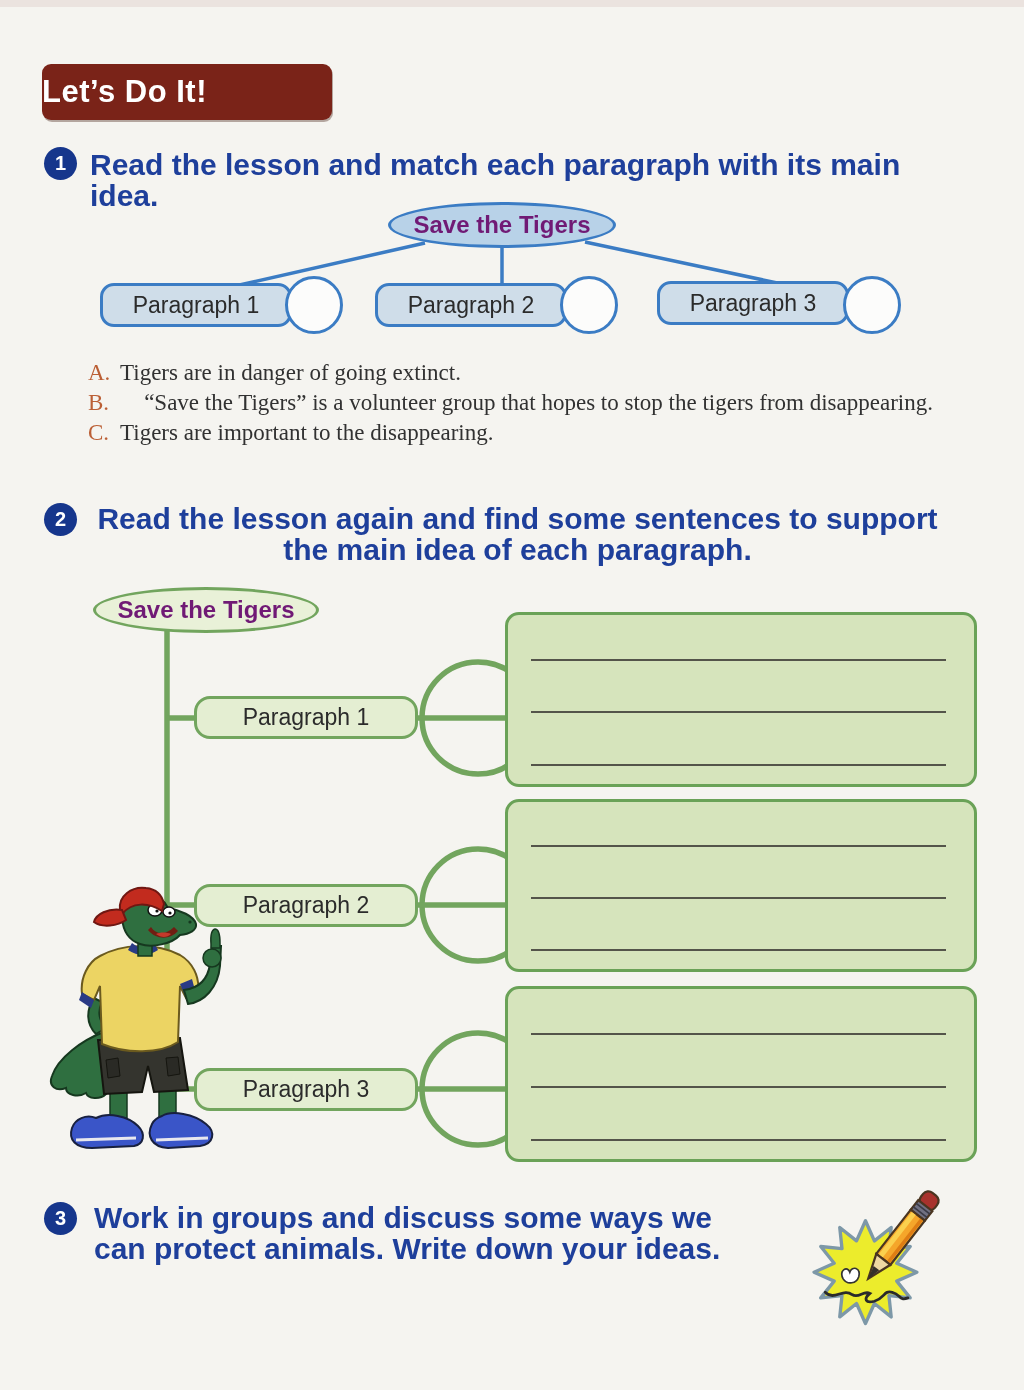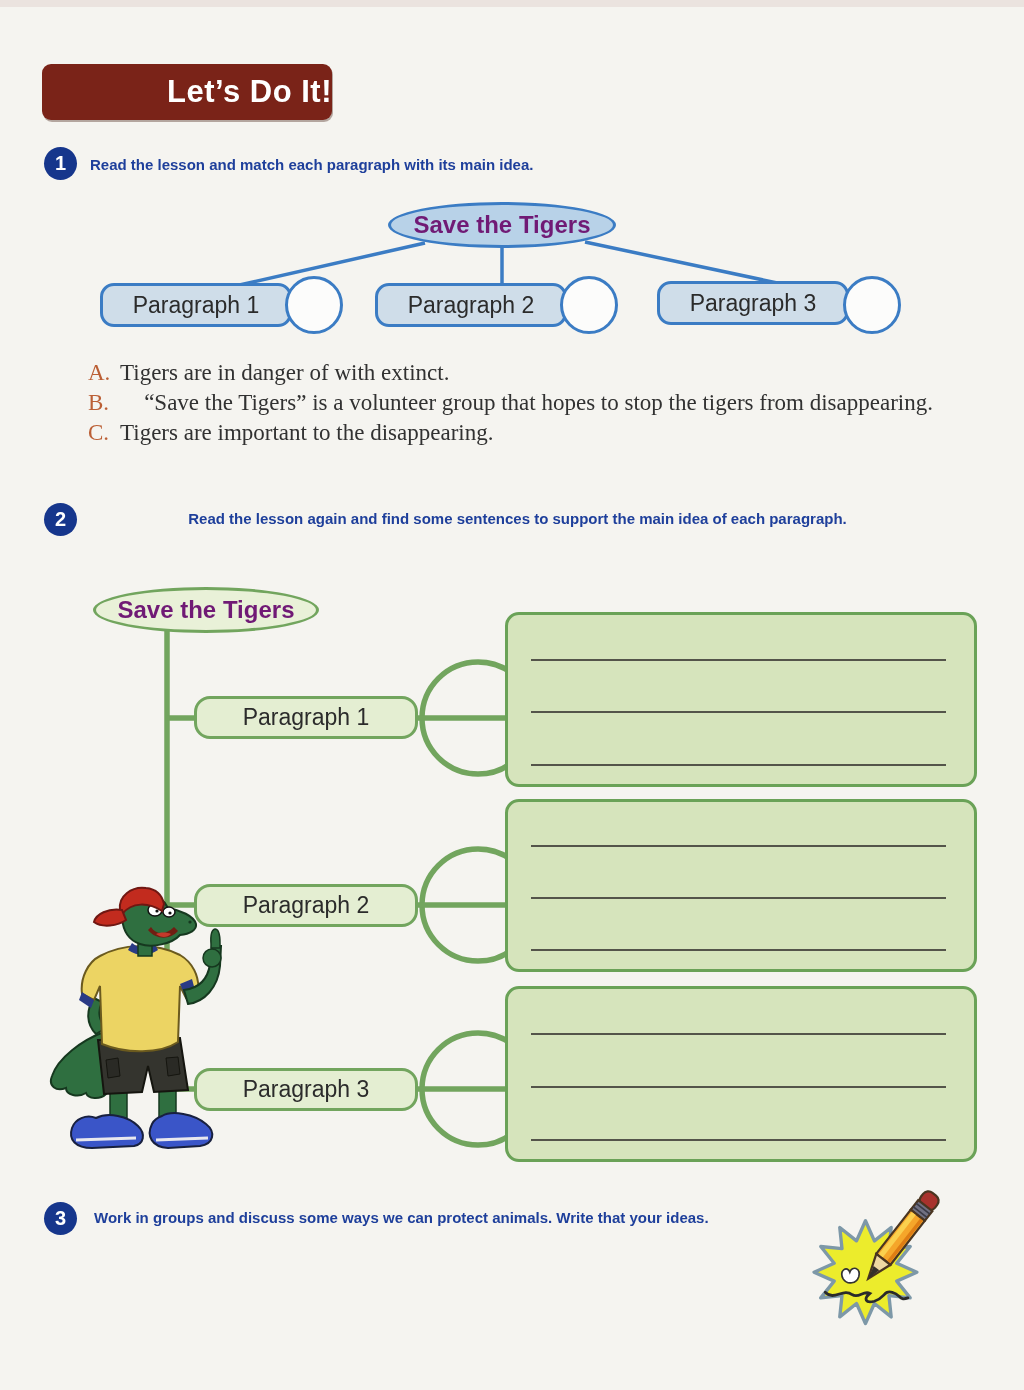--- a/index.html
+++ b/index.html
@@ -10,33 +10,33 @@
   }
   .scan-edge { position:absolute; top:0; left:0; right:0; height:7px; background:#e9dedb; opacity:.8; }
 
   svg.connectors { position:absolute; top:0; left:0; z-index:1; }
 
   
   .banner {
     position:absolute; left:42px; top:64px; width:290px; height:56px; z-index:5;
     background:#7a2318; border-radius:9px; color:#fff;
     font-size:31px; font-weight:bold; letter-spacing:.5px;
-    display:flex; align-items:center; justify-content:flex-end;
+    display:flex; align-items:center; justify-content:flex-start;
     box-shadow:1px 2px 0 rgba(60,20,10,.35);
   }
 
   
   .badge {
     position:absolute; width:33px; height:33px; border-radius:50%; z-index:5;
     background:#16368c; color:#fff; font-weight:bold; font-size:20px;
     display:flex; align-items:center; justify-content:center;
   }
   .act-text {
     position:absolute; z-index:5; color:#1e3f9b; font-weight:bold;
-    font-size:15px; line-height:31px;
+    font-size:30px; line-height:31px;
   }
 
   
   .oval {
     position:absolute; z-index:3; border-radius:50%;
     display:flex; align-items:center; justify-content:center;
     font-weight:bold; font-size:24px; color:#701a75;
   }
   .oval.blue { background:#b8d2e8; border:3px solid #3b7cc4; }
   .oval.green { background:#e9f1d8; border:3px solid #72a55e; }
@@ -121,21 +121,21 @@
 
   <div class="node-box" style="left:375px; top:283px; width:192px;">Paragraph 2</div>
   <div class="ans-circle" style="left:560px; top:276px;"></div>
 
   <div class="node-box" style="left:657px; top:281px; width:192px;">Paragraph 3</div>
   <div class="ans-circle" style="left:843px; top:276px;"></div>
 
   <div class="options">
     <div class="opt">
       <span class="letter">A.</span>
-      <span class="otext">Tigers are in danger of with extinct.</span>
+      <span class="otext">Tigers are in danger of going extinct.</span>
     </div>
     <div class="opt">
       <span class="letter">B.</span>
       <span class="otext" style="max-width:815px;text-align:right;">“Save the Tigers” is a volunteer group that hopes to stop the tigers from disappearing.</span>
     </div>
     <div class="opt">
       <span class="letter">C.</span>
       <span class="otext">Tigers are important to the disappearing.</span>
     </div>
   </div>
@@ -199,21 +199,21 @@
     <circle cx="122" cy="29" r="1.6" fill="#111"></circle>
     <circle cx="142" cy="38" r="1.6" fill="#16381f"></circle>
     <path d="M100,46 C108,56 122,56 130,47 L126,43 C118,51 108,51 103,43 Z" fill="#701d12"></path>
     <path d="M108,50 C113,54 119,54 123,50 C119,48 112,48 108,50 Z" fill="#c4392b"></path>
 
     <path d="M72,26 C70,12 84,2 98,4 C108,5 114,11 116,20 L114,27 C100,18 84,18 74,30 Z" fill="#c22b1e" stroke="#701712" stroke-width="2"></path>
     <path d="M74,26 C60,24 48,30 46,38 C54,44 70,42 78,36 Z" fill="#c22b1e" stroke="#701712" stroke-width="2"></path>
   </svg>
 
   <div class="badge" style="left:44px; top:1202px;">3</div>
-  <div class="act-text" style="left:94px; top:1202px; width:640px;">Work in groups and discuss some ways we can protect animals. Write that your ideas.</div>
+  <div class="act-text" style="left:94px; top:1202px; width:640px;">Work in groups and discuss some ways we can protect animals. Write down your ideas.</div>
 
   <svg class="pencil-icon" width="190" height="151" viewBox="0 0 170 135">
     <polygon points="118,86 100,78 112,63 93,65 95,46 80,58 72,40 64,58 49,46 51,65 32,63 44,78 26,86 44,94 32,109 51,107 49,126 64,114 72,132 80,114 95,126 93,107 112,109 100,94" fill="#ecec2c" stroke="#7d98a8" stroke-width="3" stroke-linejoin="round"></polygon>
     <path d="M52,92 C48,84 56,80 58,86 C60,80 68,82 66,90 C64,96 56,98 52,92 Z" fill="#fff" stroke="#333" stroke-width="1.5"></path>
     <path d="M36,104 C44,112 52,100 60,106 C66,110 70,102 76,105 C70,110 72,114 80,112 C90,109 88,102 96,104 C104,106 102,112 110,109" fill="none" stroke="#2a2a2a" stroke-width="2.5" stroke-linecap="round"></path>
     <g transform="translate(14,-6) rotate(38 90 60)">
       <rect x="82" y="12" width="16" height="15" rx="6" fill="#a8322c" stroke="#4a3520" stroke-width="2"></rect>
       <rect x="82" y="25" width="16" height="11" fill="#707082" stroke="#4a3520" stroke-width="2"></rect>
       <path d="M82,28.5 L98,28.5 M82,32.5 L98,32.5" stroke="#3a3a46" stroke-width="1.5"></path>
       <rect x="82" y="36" width="16" height="50" fill="#f5a62a" stroke="#4a3520" stroke-width="2"></rect>

